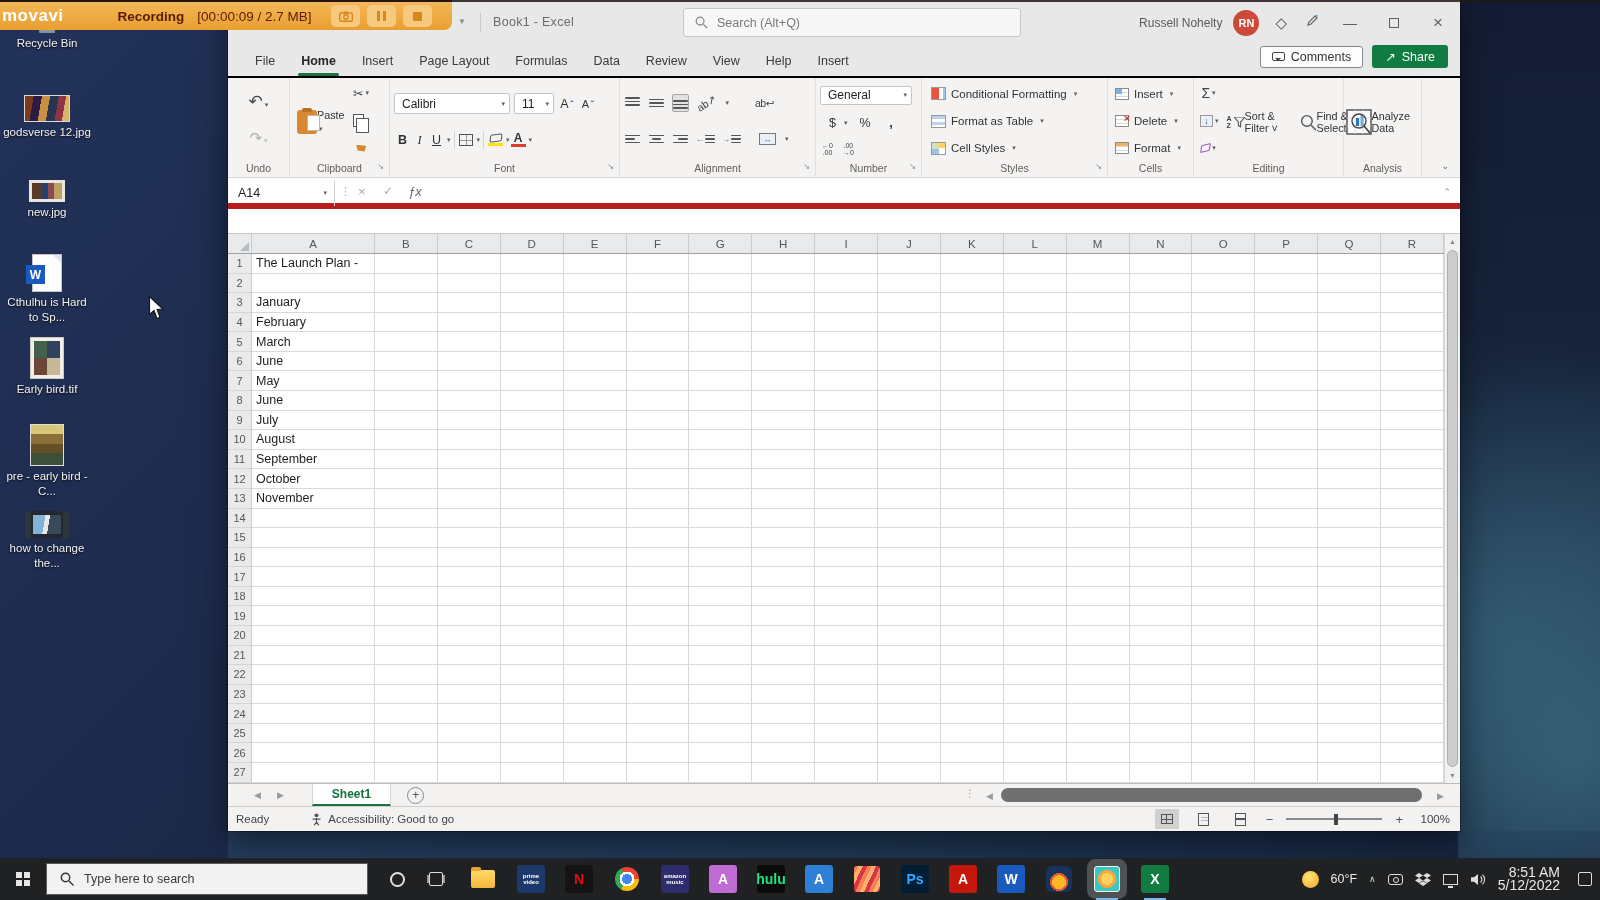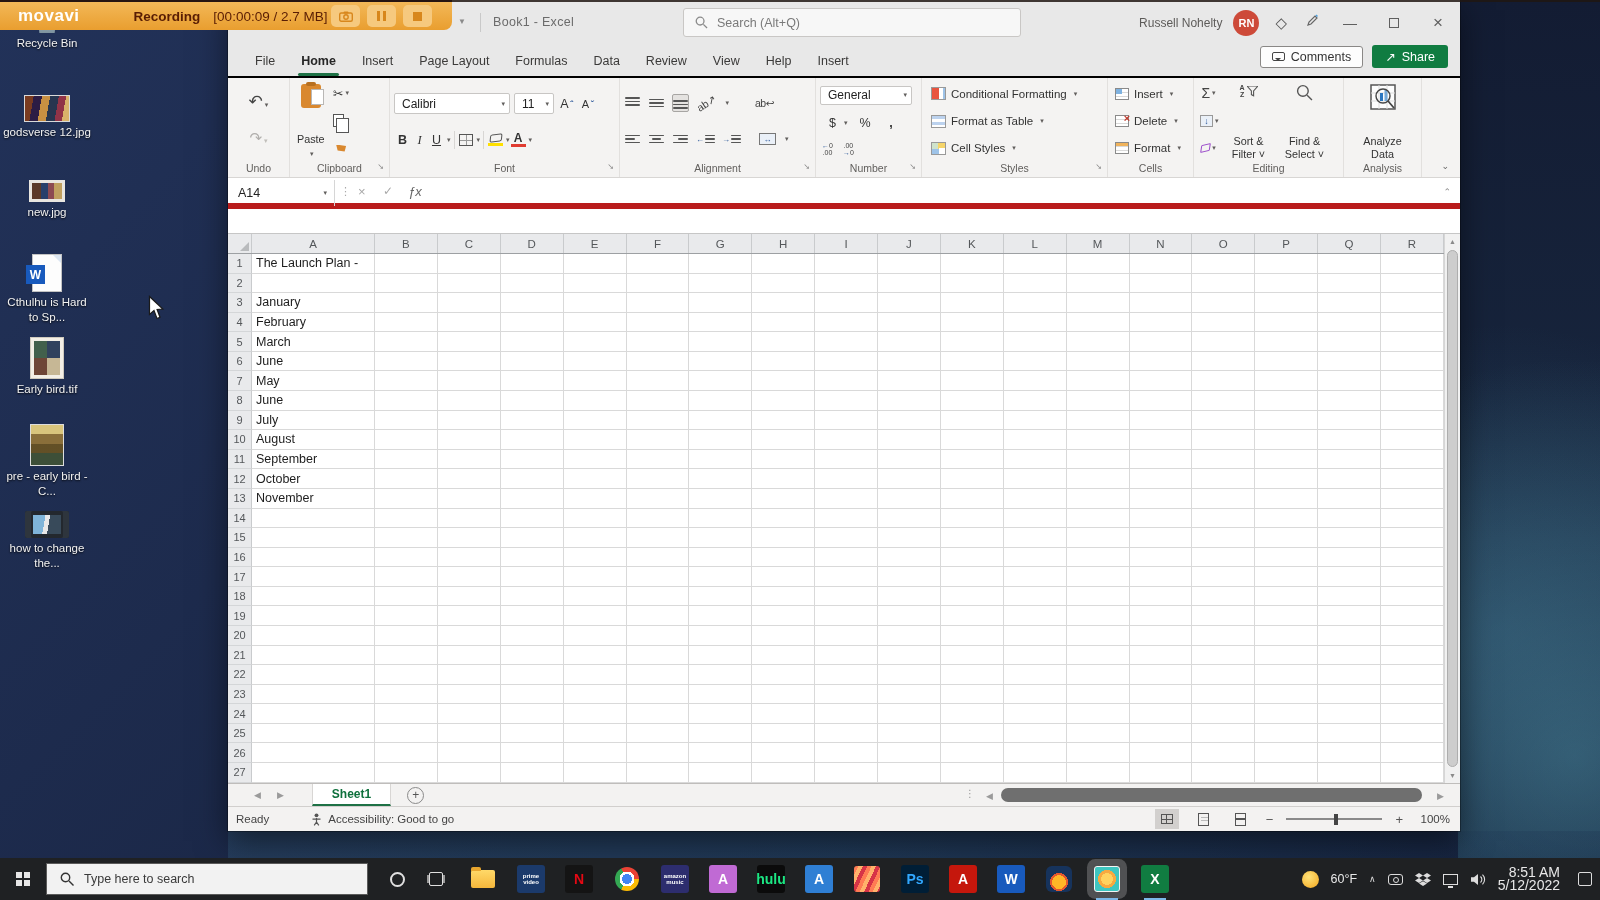--- a/index.html
+++ b/index.html
@@ -38,21 +38,21 @@
   .di-video{width:44px;height:27px;background:#23282e;border-radius:2px;position:relative;
     box-shadow:inset 6px 0 0 #2e353d,inset -6px 0 0 #2e353d}
   .di-video::before{content:"";position:absolute;inset:4px 8px;
     background:linear-gradient(100deg,#7fb4d8 0 40%,#e8e8e8 40% 55%,#384a5a 55%)}
   .dlabel{color:#f2f2f2;font-size:11.5px;text-align:center;line-height:14.5px;
     text-shadow:0 1px 2px rgba(0,0,0,.9);max-width:88px}
 
   
   .movavi{position:absolute;left:0;top:0;width:452px;height:30px;z-index:30;display:flex;align-items:center;
     background:linear-gradient(180deg,#f3b858,#e99e2f);border-top:2px solid #4a1310;border-bottom-right-radius:8px}
-  .mv-logo{color:#fff;font-weight:bold;font-size:17px;letter-spacing:.5px;margin-left:18px}
+  .mv-logo{color:#fff;font-weight:bold;font-size:17px;letter-spacing:.5px;margin-left:2px}
   .mv-status{color:#591d04;font-size:13.5px;margin-left:54px;font-weight:bold}
   .mv-counter{color:#591d04;font-size:13.5px;margin-left:13px}
   .mv-btns{margin-left:auto;margin-right:20px;display:flex;gap:7px}
   .mv-btn{width:29px;height:22px;background:#f6c97e;border-radius:5px;display:flex;align-items:center;justify-content:center}
   .mv-pause i{display:inline-block;width:3px;height:10px;background:#d8871c;margin:0 1.5px}
   .mv-stop i{display:inline-block;width:9px;height:9px;background:#d8871c}
 
   
   .excel{position:absolute;left:228px;top:0;width:1232px;height:831px;background:#fff;z-index:5;color:#333;
     box-shadow:0 0 0 1px rgba(0,0,0,.3),0 10px 30px rgba(0,0,0,.5)}
@@ -87,22 +87,22 @@
   .sbtn-share{display:flex;align-items:center;gap:6px;background:#107c41;color:#fff;border-radius:3px;
     padding:4px 13px;font-size:12.5px}
 
   
   .ribbon{height:100px;background:#f4f3f2;display:flex;position:relative;border-bottom:1px solid #d8d6d4}
   .rgroup{display:flex;flex-direction:column;border-right:1px solid #e2e0de;padding:3px 4px 0}
   .rcontent{flex:1;display:flex;gap:5px}
   .rlabel{height:16px;font-size:10.5px;color:#605e5c;text-align:center;position:relative;line-height:15px}
   .launcher{position:absolute;right:1px;bottom:3px;font-size:8px;color:#888}
   .dd{font-size:7px;color:#605e5c;margin-left:2px;font-style:normal}
-  .bigbtn{display:flex;flex-direction:column;align-items:center;justify-content:space-between;padding:3px 3px 1px;
-    font-size:10.8px;color:#333;text-align:center;line-height:12.5px}
+  .bigbtn{display:flex;align-items:center;justify-content:space-between;padding:3px 3px 1px;
+    font-size:10.8px;color:#333;line-height:12.5px}
   .col3{display:flex;flex-direction:column;justify-content:space-between;padding:3px 0 4px}
   .fbtn{display:inline-flex;align-items:center;justify-content:center;min-width:17px;height:18px;color:#333;font-size:12.5px}
   .vsep{width:1px;height:18px;background:#d8d6d4;margin:0 3px;align-self:center}
   .combo{border:1px solid #c8c6c4;background:#fff;height:21px;display:flex;align-items:center;
     padding:0 4px 0 7px;font-size:12px;color:#222;border-radius:2px}
   .combo span{flex:1}
   .g-undo{width:62px}.g-clip{width:100px}.g-font{width:230px}.g-align{width:196px}
   .g-num{width:106px}.g-styles{width:186px}.g-cells{width:86px}.g-edit{width:150px}.g-anal{width:78px}
   .undo-ic{font-size:17px;color:#444;line-height:16px}
   .redo-ic{font-size:15px;color:#b0aeac;line-height:14px}

